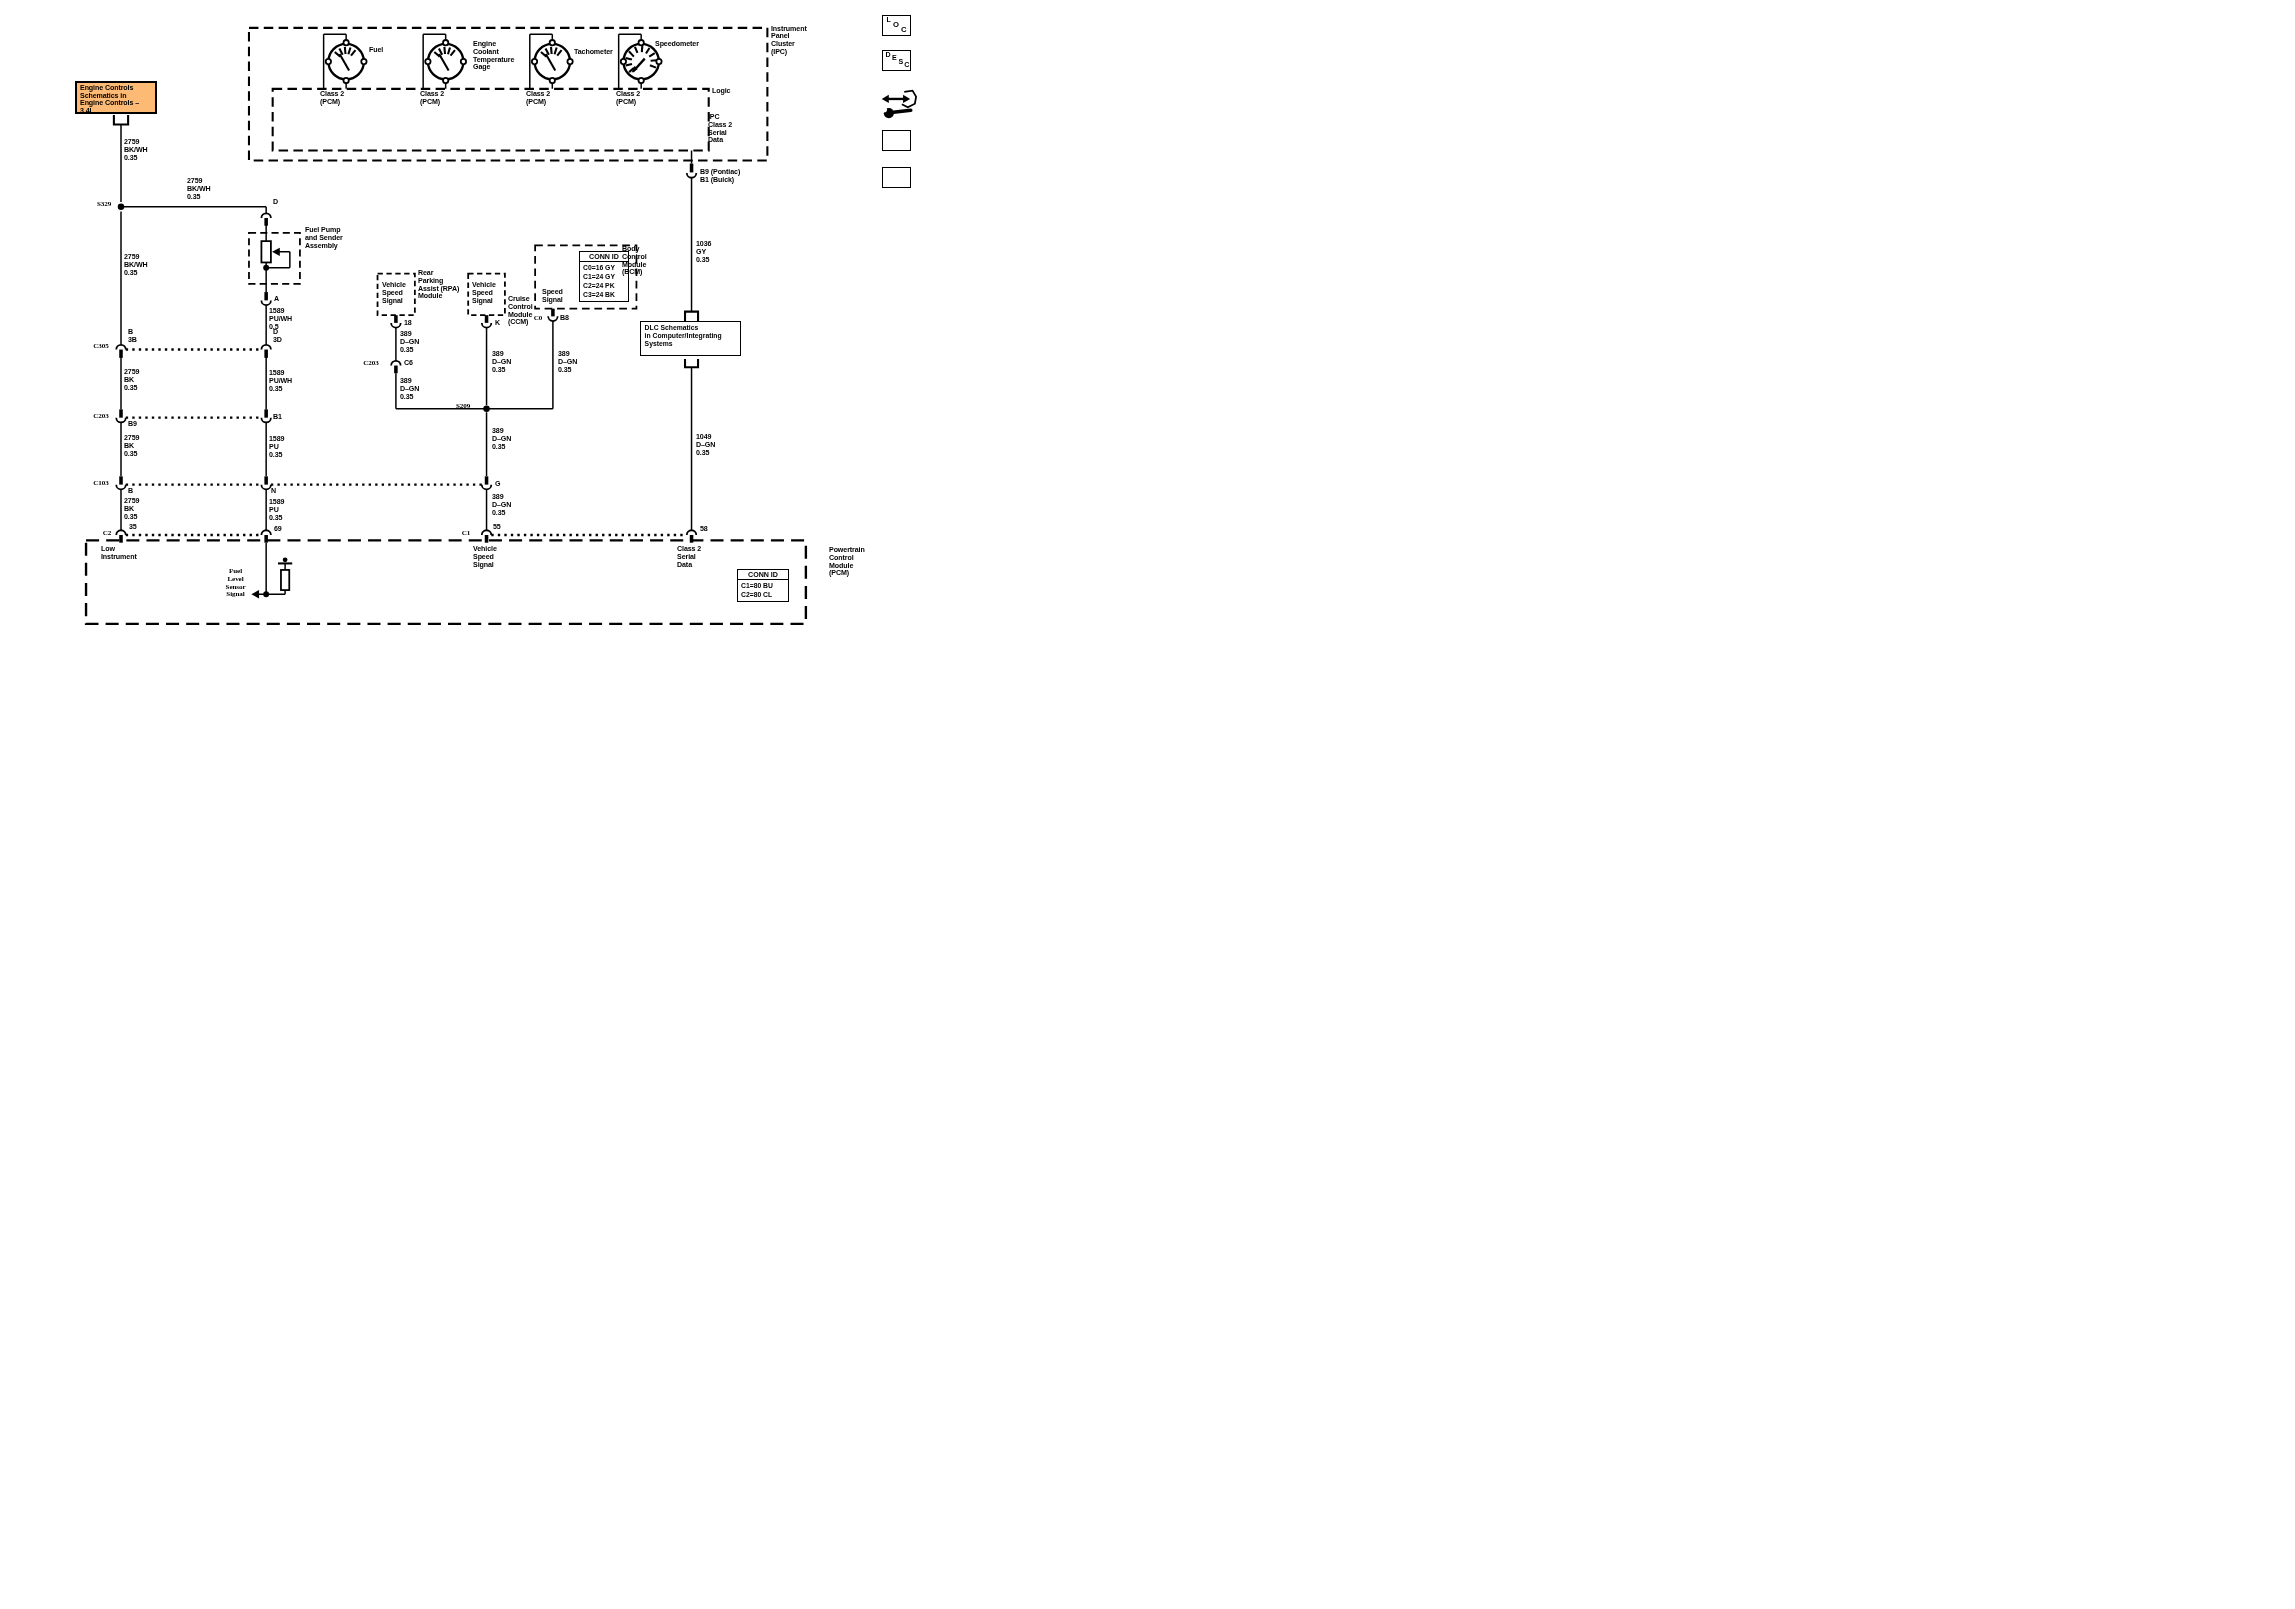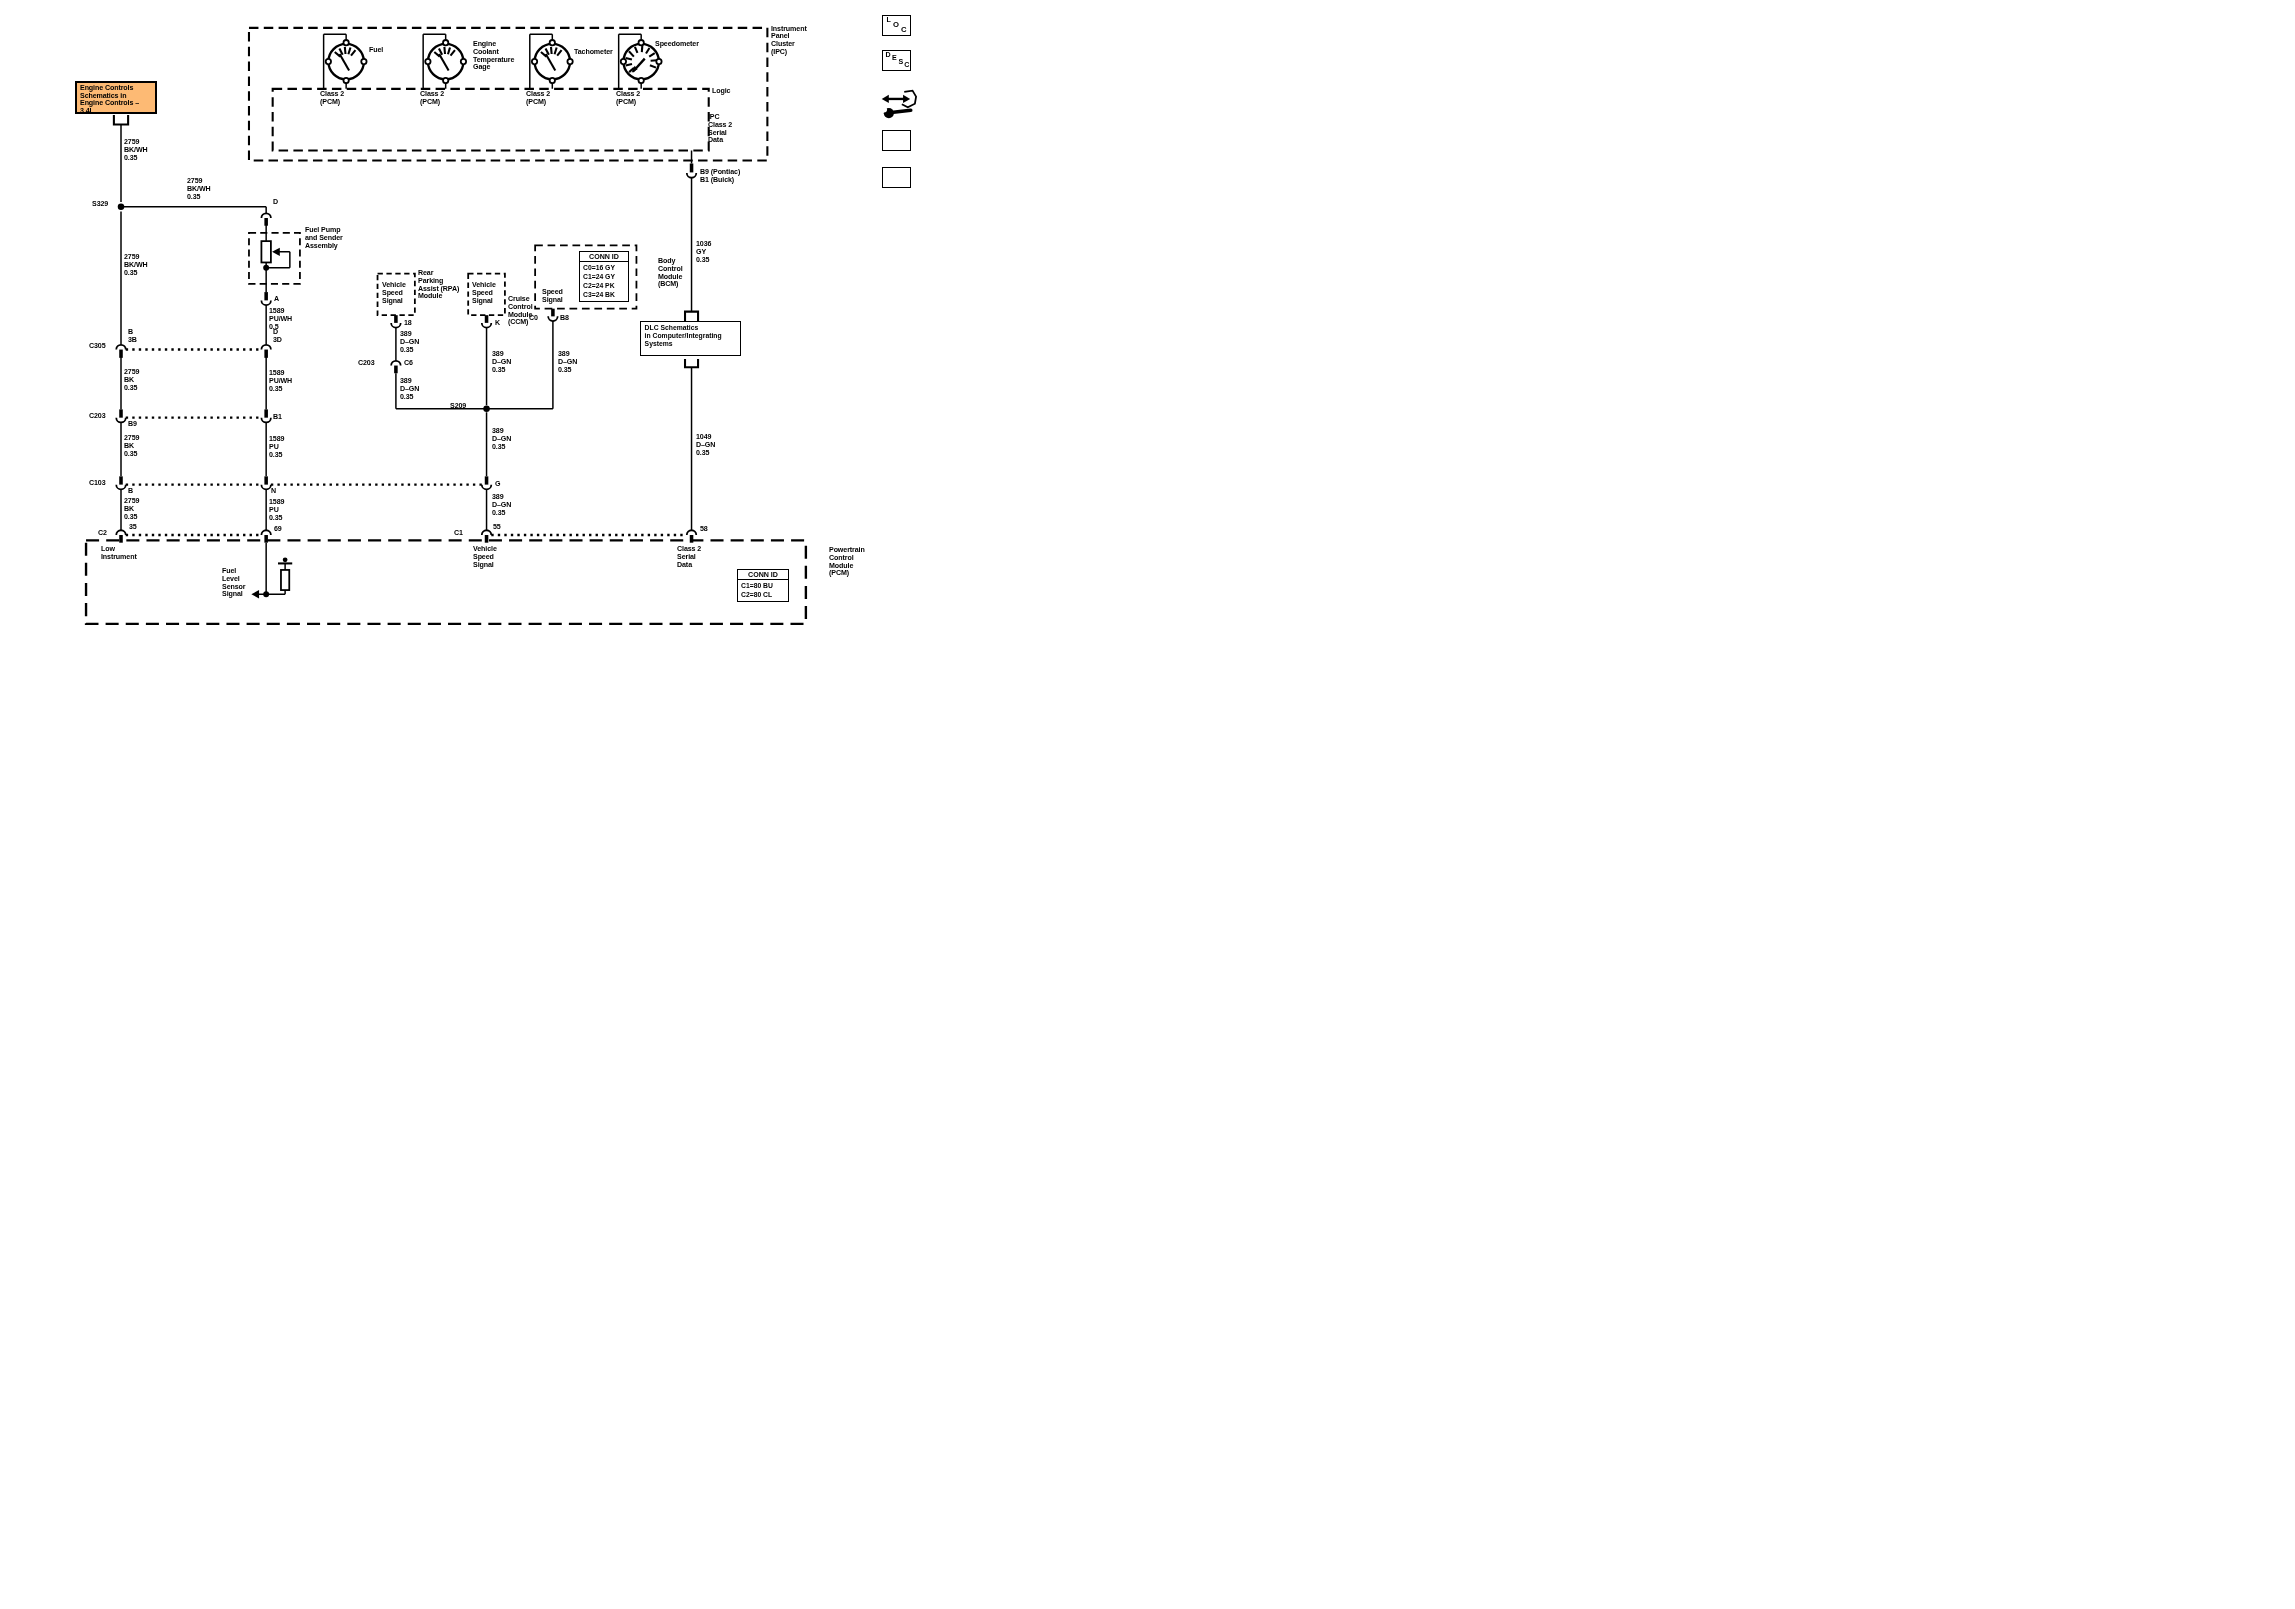--- a/index.html
+++ b/index.html
@@ -1,21 +1,21 @@
 <!DOCTYPE html>
 <html style="font-size:9.5px"><head>
 <meta charset="utf-8">
 <style>
   html,body{margin:0;padding:0;background:#fff;}
   #stage{position:relative;width:918px;height:644px;background:#ffffff;
          font-family:"Liberation Sans", sans-serif;color:#000;overflow:hidden;}
   #stage svg{position:absolute;left:0;top:0;}
   .lb{position:absolute;white-space:pre-line;font-size:7.1px;font-weight:700;
       line-height:7.8px;letter-spacing:-0.1px;color:#000;}
-  .ra{text-align:left;}
+  .ra{text-align:center;font-family:Liberation Serif, serif;}
   .box{position:absolute;border:2.4px solid #000;padding:1.8px 3px;background:#fdba74;}
   .box2{position:absolute;border:1.8px solid #000;padding:2.4px 3.6px;background:#fff;}
   .connid{position:absolute;border:1.8px solid #000;background:#fff;}
   .connid .t{border-bottom:1.8px solid #000;text-align:center;font-size:7.1px;
              font-weight:700;padding:0.6px 2.4px;}
   .connid .r{padding:1.2px 3px;font-size:6.8px;font-weight:700;line-height:9px;
              white-space:pre-line;}
   .ltr{position:absolute;font-weight:700;line-height:1;}
   .icobox{position:absolute;border:1.8px solid #000;background:#fff;}
 </style>
@@ -364,21 +364,21 @@
 <div class="lb" style="left:495px;top:481px;">G</div>
 <div class="lb" style="left:492px;top:494px;">389
 D–GN
 0.35</div>
 <div class="lb ra" style="left:454px;top:530px;width:24px;">C1</div>
 <div class="lb" style="left:493px;top:524px;">55</div>
 <div class="lb" style="left:700px;top:526px;">58</div>
 
 <div class="lb" style="left:542px;top:289px;">Speed
 Signal</div>
-<div class="lb" style="left:658px;top:246px;margin-top:12px;">Body
+<div class="lb" style="left:622px;top:246px;">Body
 Control
 Module
 (BCM)</div>
 <div class="lb" style="left:696px;top:241px;">1036
 GY
 0.35</div>
 <div class="lb" style="left:696px;top:434px;">1049
 D–GN
 0.35</div>
 

